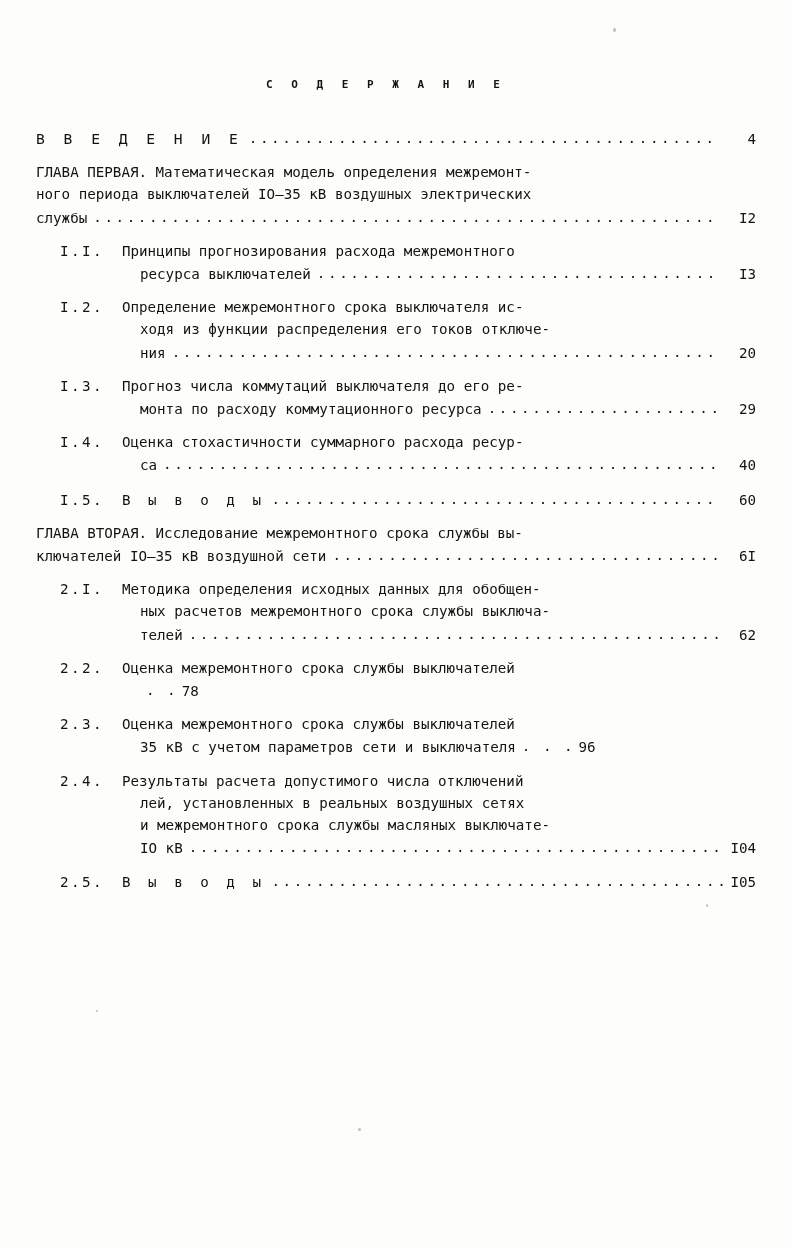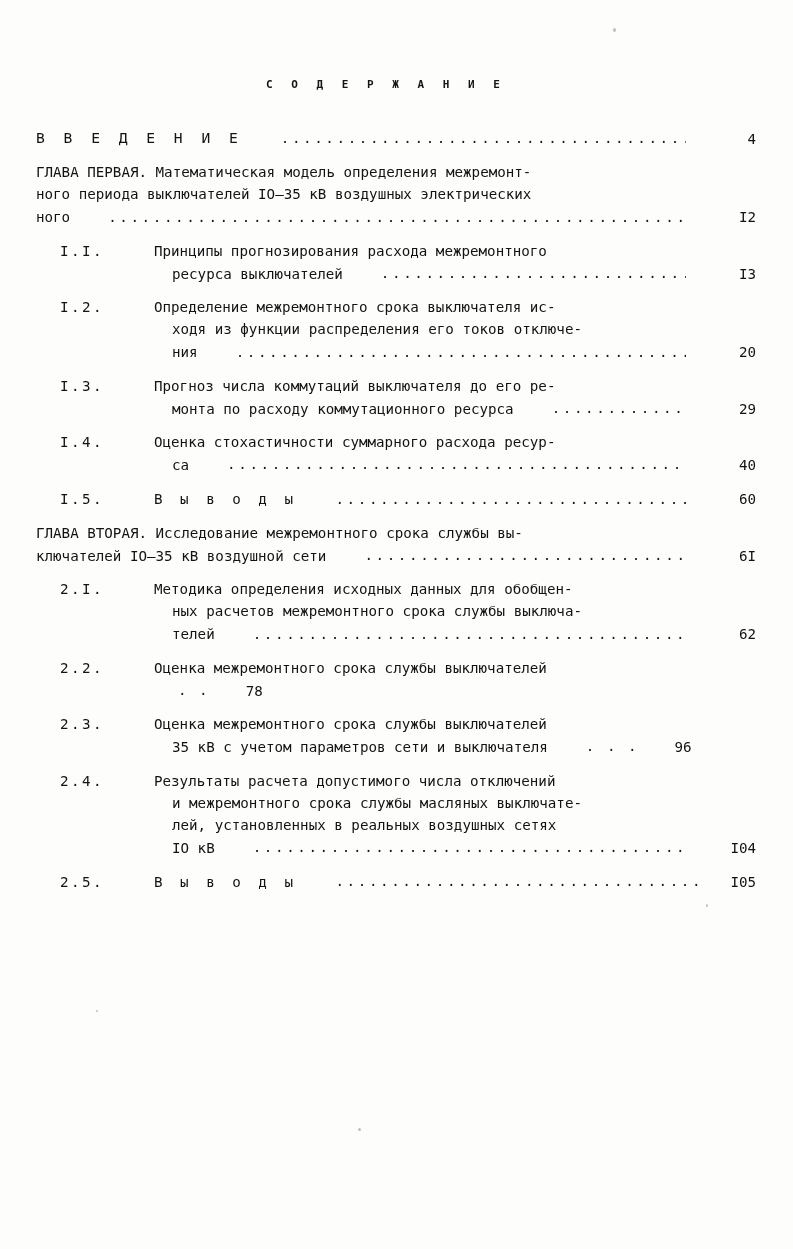--- a/index.html
+++ b/index.html
@@ -39,26 +39,25 @@
     text-align: center;
     font-size: 11px;
     letter-spacing: 6px;
     font-weight: 700;
     margin: 0 0 40px 0;
     padding-right: 20px;
     color: #151515;
   }
   .line {
     display: flex;
-    align-items: center;
+    align-items: flex-end;
     font-size: 14.2px;
     line-height: 1.0;
     margin-bottom: 19px;
     white-space: pre;
-    gap: 32px;
   }
   .line.tight { margin-bottom: 8px; }
   .txt {
     white-space: pre;
   }
   .dots {
     flex: 1 1 auto;
     overflow: hidden;
     white-space: nowrap;
     margin: 0 4px 1px 6px;
@@ -103,21 +102,21 @@
       <span class="pg">4</span>
     </div>
 
     <div class="line tight">
       <span class="txt">ГЛАВА ПЕРВАЯ. Математическая модель определения межремонт-</span>
     </div>
     <div class="line tight">
       <span class="txt">ного периода выключателей IO–35 кВ воздушных электрических</span>
     </div>
     <div class="line">
-      <span class="txt">ного</span>
+      <span class="txt">службы</span>
       <span class="dots">........................................................................................................</span>
       <span class="pg">I2</span>
     </div>
 
     <div class="line tight">
       <span class="num spaced">I.I.</span>
       <span class="txt">Принципы прогнозирования расхода межремонтного</span>
     </div>
     <div class="line">
       <span class="num" style="visibility:hidden"></span>
@@ -214,25 +213,25 @@
       <span class="dots" style="flex:0 0 auto; letter-spacing:2px;">. . .</span>
       <span class="pg" style="min-width:0; margin-left:0;">96</span>
     </div>
 
     <div class="line tight">
       <span class="num spaced">2.4.</span>
       <span class="txt">Результаты расчета допустимого числа отключений</span>
     </div>
     <div class="line tight">
       <span class="num" style="visibility:hidden"></span>
+      <span class="txt">лей, установленных в реальных воздушных сетях</span>
+    </div>
+    <div class="line tight">
+      <span class="num" style="visibility:hidden"></span>
       <span class="txt">и межремонтного срока службы масляных выключате-</span>
-    </div>
-    <div class="line tight">
-      <span class="num" style="visibility:hidden"></span>
-      <span class="txt">лей, установленных в реальных воздушных сетях</span>
     </div>
     <div class="line">
       <span class="num" style="visibility:hidden"></span>
       <span class="txt">IO кВ</span>
       <span class="dots" style="margin-right:0">........................................................................................................</span>
       <span class="pg" style="min-width:0; margin-left:12px;">I04</span>
     </div>
 
     <div class="line">
       <span class="num spaced">2.5.</span>

